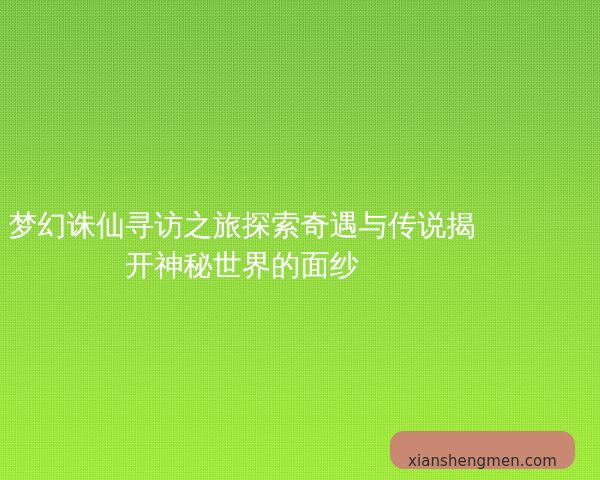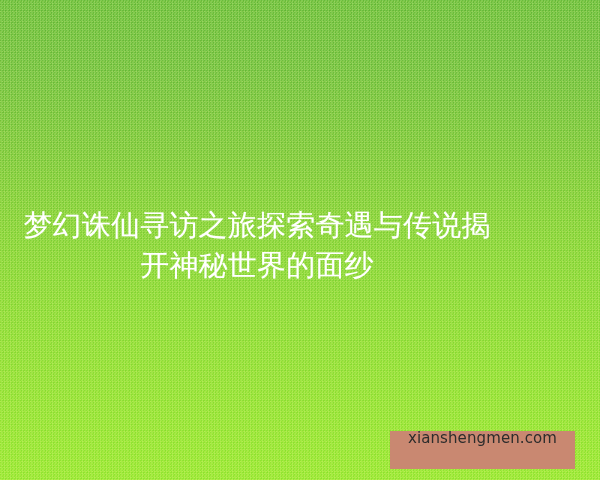--- a/index.html
+++ b/index.html
@@ -72,21 +72,21 @@
       repeating-conic-gradient(from 0deg at 50% 50%,
         rgba(255,255,255,0.9) 0deg 90deg,
         rgba(0,0,0,0.9) 90deg 180deg);
     background-size: 3px 3px;
     pointer-events: none;
   }
 
   
   .title-block {
     position: absolute;
-    left: 16px;
+    left: 1px;
     top: 0;
     width: 482px;
     height: 480px;
     display: flex;
     align-items: flex-start;
     justify-content: center;
     pointer-events: none;
   }
 
   .title-text {
@@ -104,22 +104,23 @@
 
   
   .watermark {
     position: absolute;
     left: 390px;
     top: 431px;
     width: 185px;
     height: 38px;
     background: #c98871;
     display: flex;
-    align-items: flex-start;
+    align-items: flex-end;
     justify-content: center;
+    border-radius: 14px;
   }
 
   .watermark-label {
     color: #2c2c2c;
     font-size: 15px;
     line-height: 1;
     letter-spacing: 0.1px;
     white-space: nowrap;
   }
 </style>

